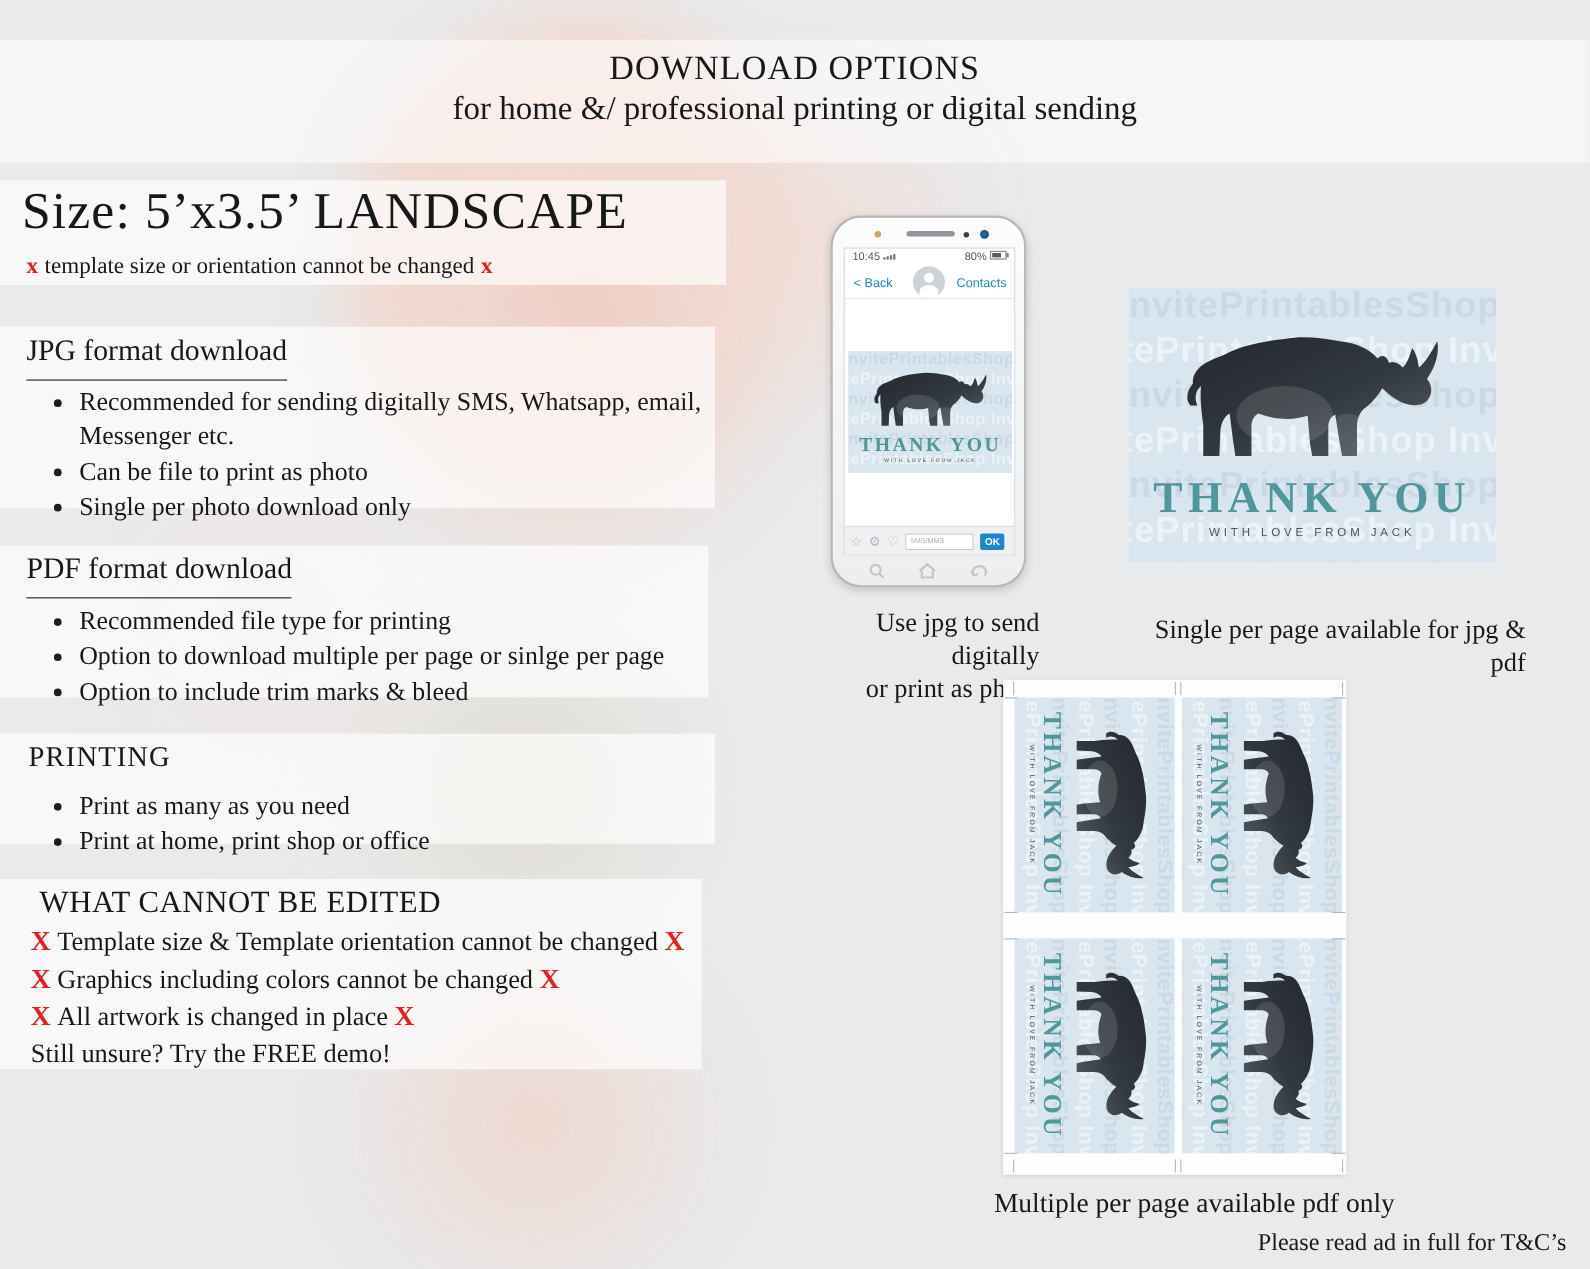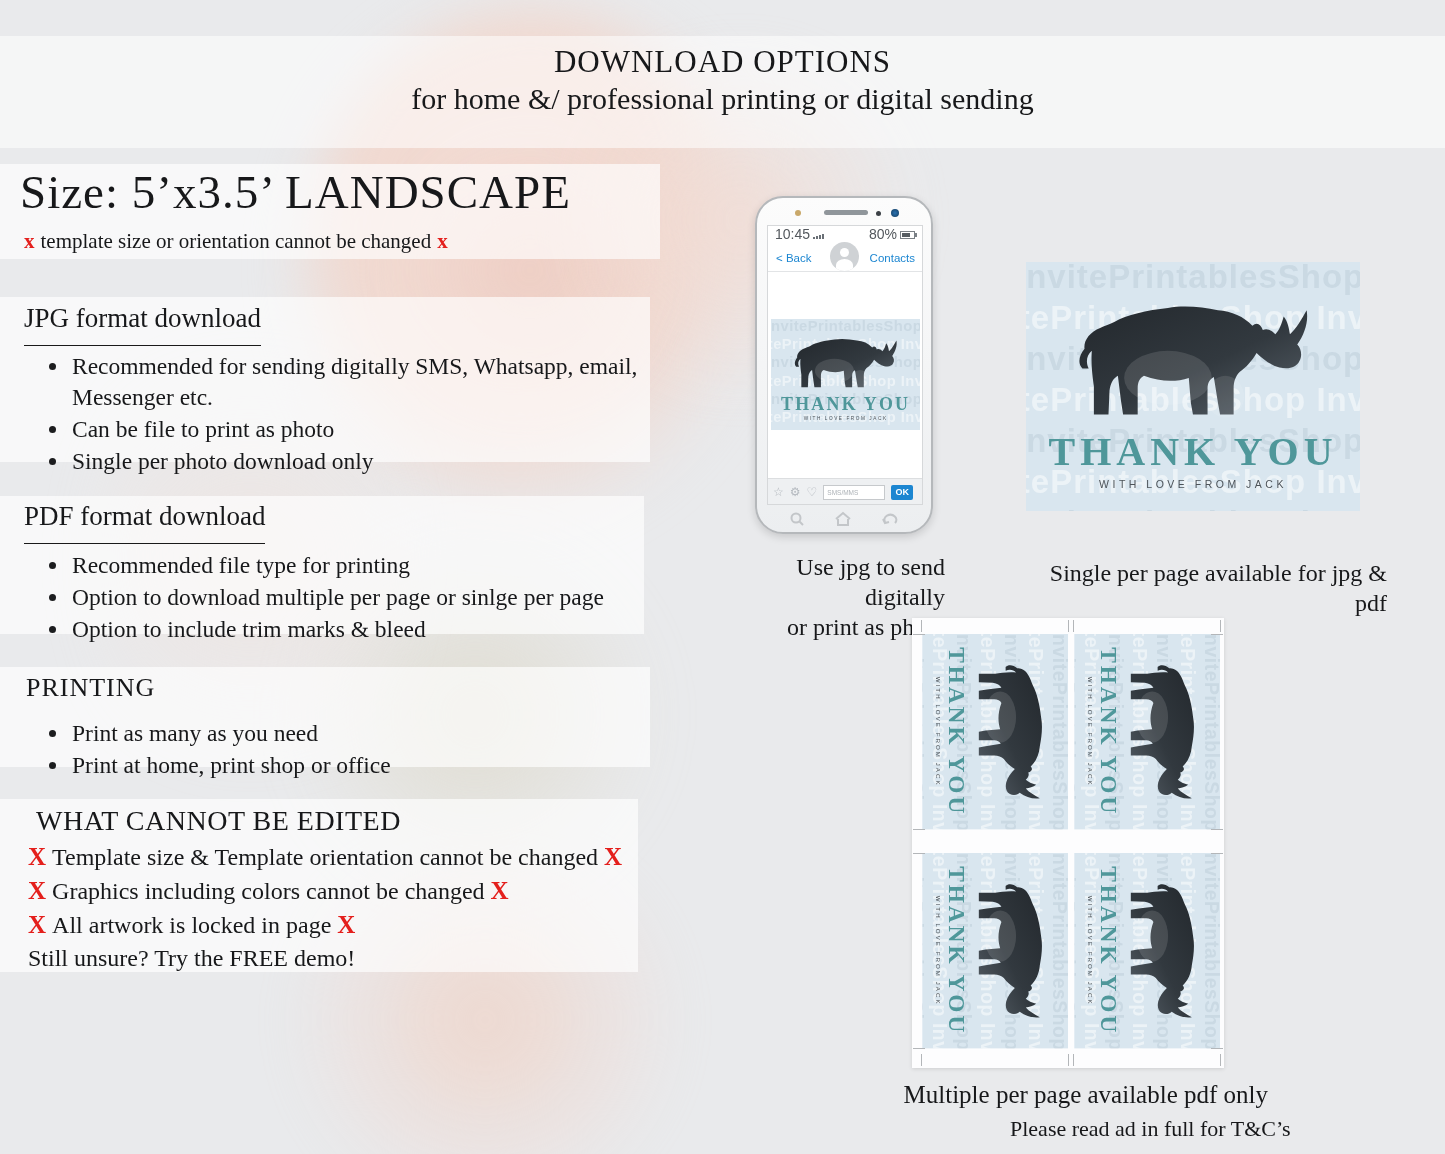--- a/index.html
+++ b/index.html
@@ -53,21 +53,21 @@
   
   #phone{left:755px;top:196px;width:178px;height:338px;border-radius:28px;
          background:linear-gradient(180deg,#fcfcfc,#eceef0);
          border:2px solid #b5b8bb;box-sizing:border-box;box-shadow:0 3px 8px rgba(0,0,0,0.15);}
   #cam-dot{left:38px;top:12px;width:6px;height:6px;border-radius:50%;background:#c9a86a;}
   #speaker{left:67px;top:12px;width:44px;height:5px;border-radius:3px;background:#90969b;}
   #sensor-dot{right:50px;top:13px;width:5px;height:5px;border-radius:50%;background:#3c4146;}
   #cam2-dot{right:32px;top:11px;width:8px;height:8px;border-radius:50%;background:radial-gradient(circle,#2b72b0,#123b5e);}
   #screen{left:10px;top:27px;width:154px;height:278px;background:#fff;border:1px solid #d6d8da;overflow:hidden;}
   #status-row{left:0;top:1px;width:100%;height:13px;display:flex;justify-content:space-between;align-items:center;
-              padding:0 7px;box-sizing:border-box;font-family:"Liberation Sans",sans-serif;font-size:14px;color:#53585d;}
+              padding:0 7px;box-sizing:border-box;font-family:"Liberation Sans",sans-serif;font-size:10px;color:#53585d;}
   .sig{display:inline-flex;align-items:flex-end;gap:1px;margin-left:3px;}
   .sig i{display:block;width:2px;background:#6a7076;}
   .batt{display:inline-block;width:13px;height:6px;border:1px solid #7a8086;position:relative;margin-left:3px;}
   .batt:before{content:"";position:absolute;left:1px;top:1px;bottom:1px;width:8px;background:#565c62;}
   .batt:after{content:"";position:absolute;right:-3px;top:1px;width:2px;height:4px;background:#7a8086;}
   #contacts-row{left:0;top:14px;width:100%;height:32px;border-bottom:1px solid #e2e4e6;box-sizing:border-box;
                 font-family:"Liberation Sans",sans-serif;font-size:11.5px;color:var(--link-blue,#1c86d1);}
   #back-link{position:absolute;left:8px;top:12px;}
   #contacts-link{position:absolute;right:7px;top:12px;}
   #avatar{position:absolute;left:62px;top:2px;width:29px;height:29px;border-radius:50%;background:#cfd2d5;overflow:hidden;}
@@ -106,21 +106,21 @@
   .tile .card{position:absolute;left:146px;top:0;transform:rotate(90deg) scale(0.585);transform-origin:0 0;}
   #tile1{left:10px;top:16px;} #tile2{left:162px;top:16px;}
   #tile3{left:10px;top:235px;} #tile4{left:162px;top:235px;}
   .tm{position:absolute;background:#b3b6b9;}
   .tm.v{width:1px;height:12px;} .tm.h{height:1px;width:12px;}
 
   .caption{font-size:24px;text-align:right;line-height:30px;}
   #phone-caption{left:745px;top:552px;width:200px;}
   #single-caption{left:1015px;top:558px;width:372px;}
   #multi-caption{left:876px;top:1080px;width:392px;font-size:25px;}
-  #footnote{left:1010px;top:1116px;width:414px;font-size:22px;}
+  #footnote{left:1010px;top:1116px;width:414px;text-align:right;font-size:22px;}
 </style>
 </head>
 <body>
 
 <div class="fl" id="fl1"></div>
 <div class="fl" id="fl2"></div>
 <div class="fl" id="fl3"></div>
 <div class="fl" id="fl4"></div>
 <div class="fl" id="fl5"></div>
 <div class="fl" id="fl6"></div>
@@ -157,21 +157,21 @@
 <div class="abs sec-head" id="print-head">PRINTING</div>
 <ul class="abs blist" id="print-list">
   <li>Print as many as you need</li>
   <li>Print at home, print shop or office</li>
 </ul>
 
 <div class="abs" id="edit-head">WHAT CANNOT BE EDITED</div>
 <div class="abs" id="edit-lines">
   <div class="edit-line"><span class="rx first">X</span><span>Template size &amp; Template orientation cannot be changed</span><span class="rx">X</span></div>
   <div class="edit-line"><span class="rx first">X</span><span>Graphics including colors cannot be changed</span><span class="rx">X</span></div>
-  <div class="edit-line"><span class="rx first">X</span><span>All artwork is locked in page</span><span class="rx">X</span></div>
+  <div class="edit-line"><span class="rx first">X</span><span>All artwork is changed in place</span><span class="rx">X</span></div>
   <div class="edit-line">Still unsure? Try the FREE demo!</div>
 </div>
 
 <div class="abs" id="phone">
   <div class="abs" id="cam-dot"></div>
   <div class="abs" id="speaker"></div>
   <div class="abs" id="sensor-dot"></div>
   <div class="abs" id="cam2-dot"></div>
   <div class="abs" id="screen">
     <div class="abs" id="status-row">

